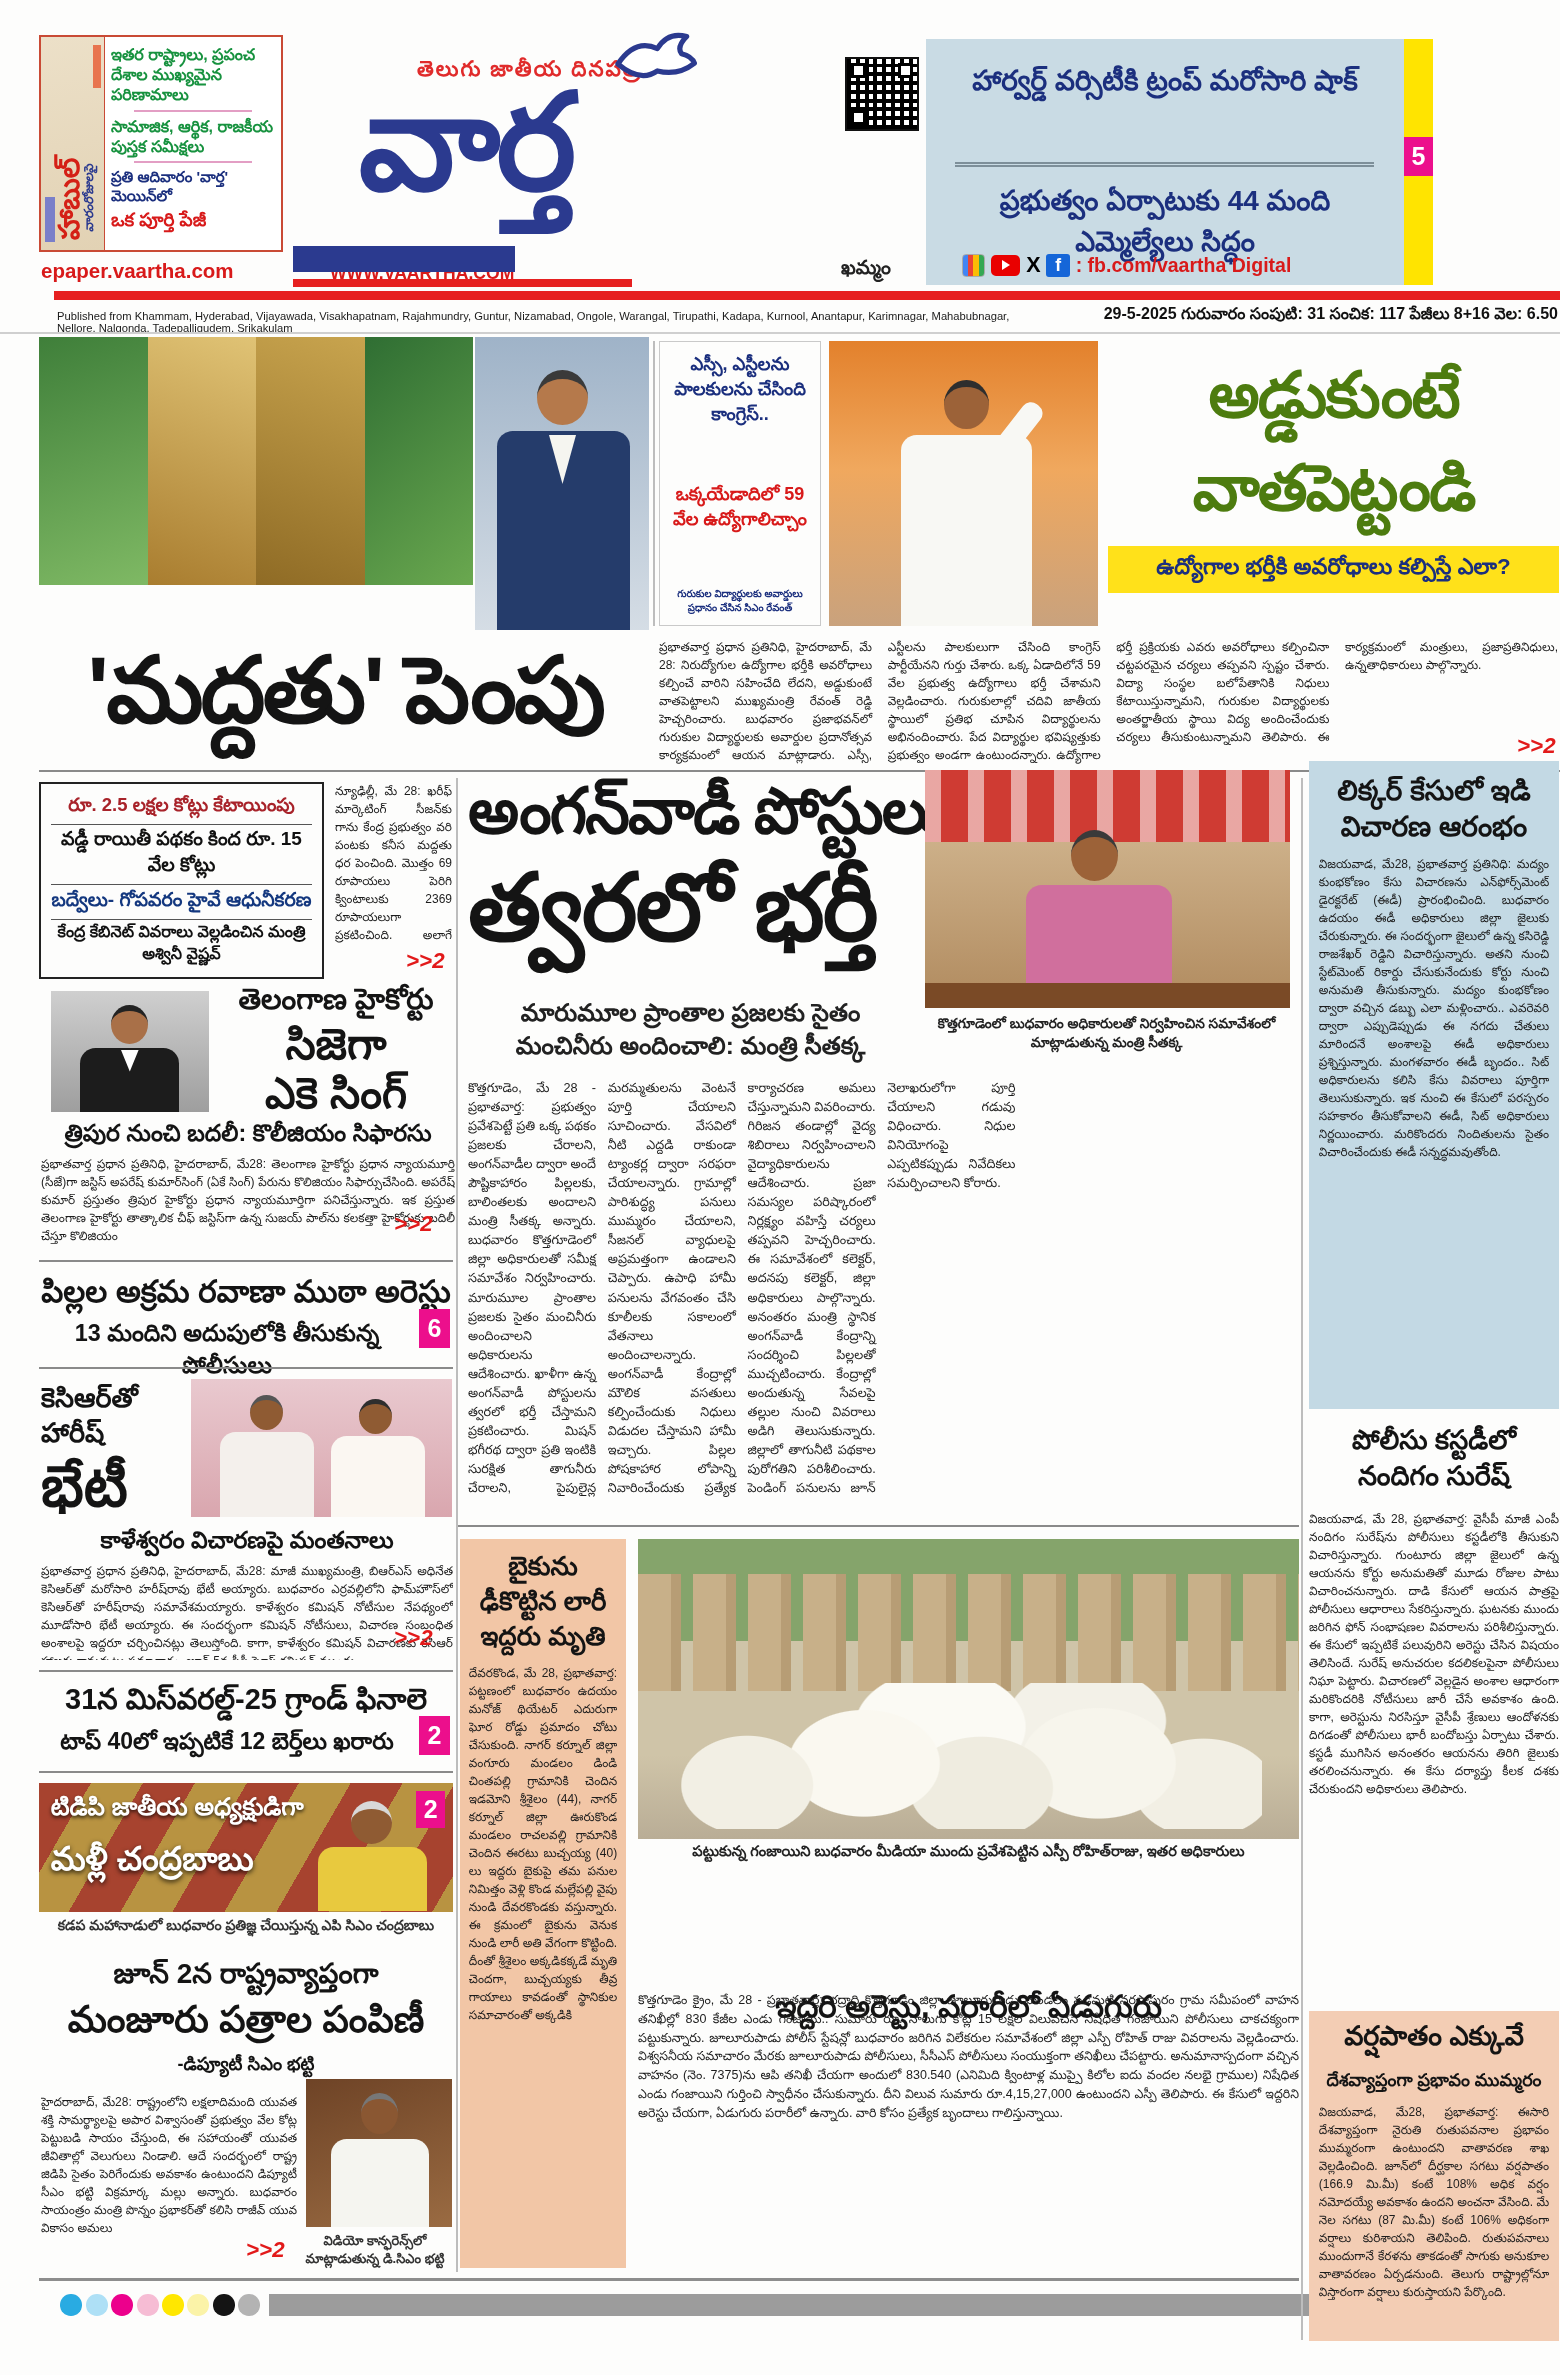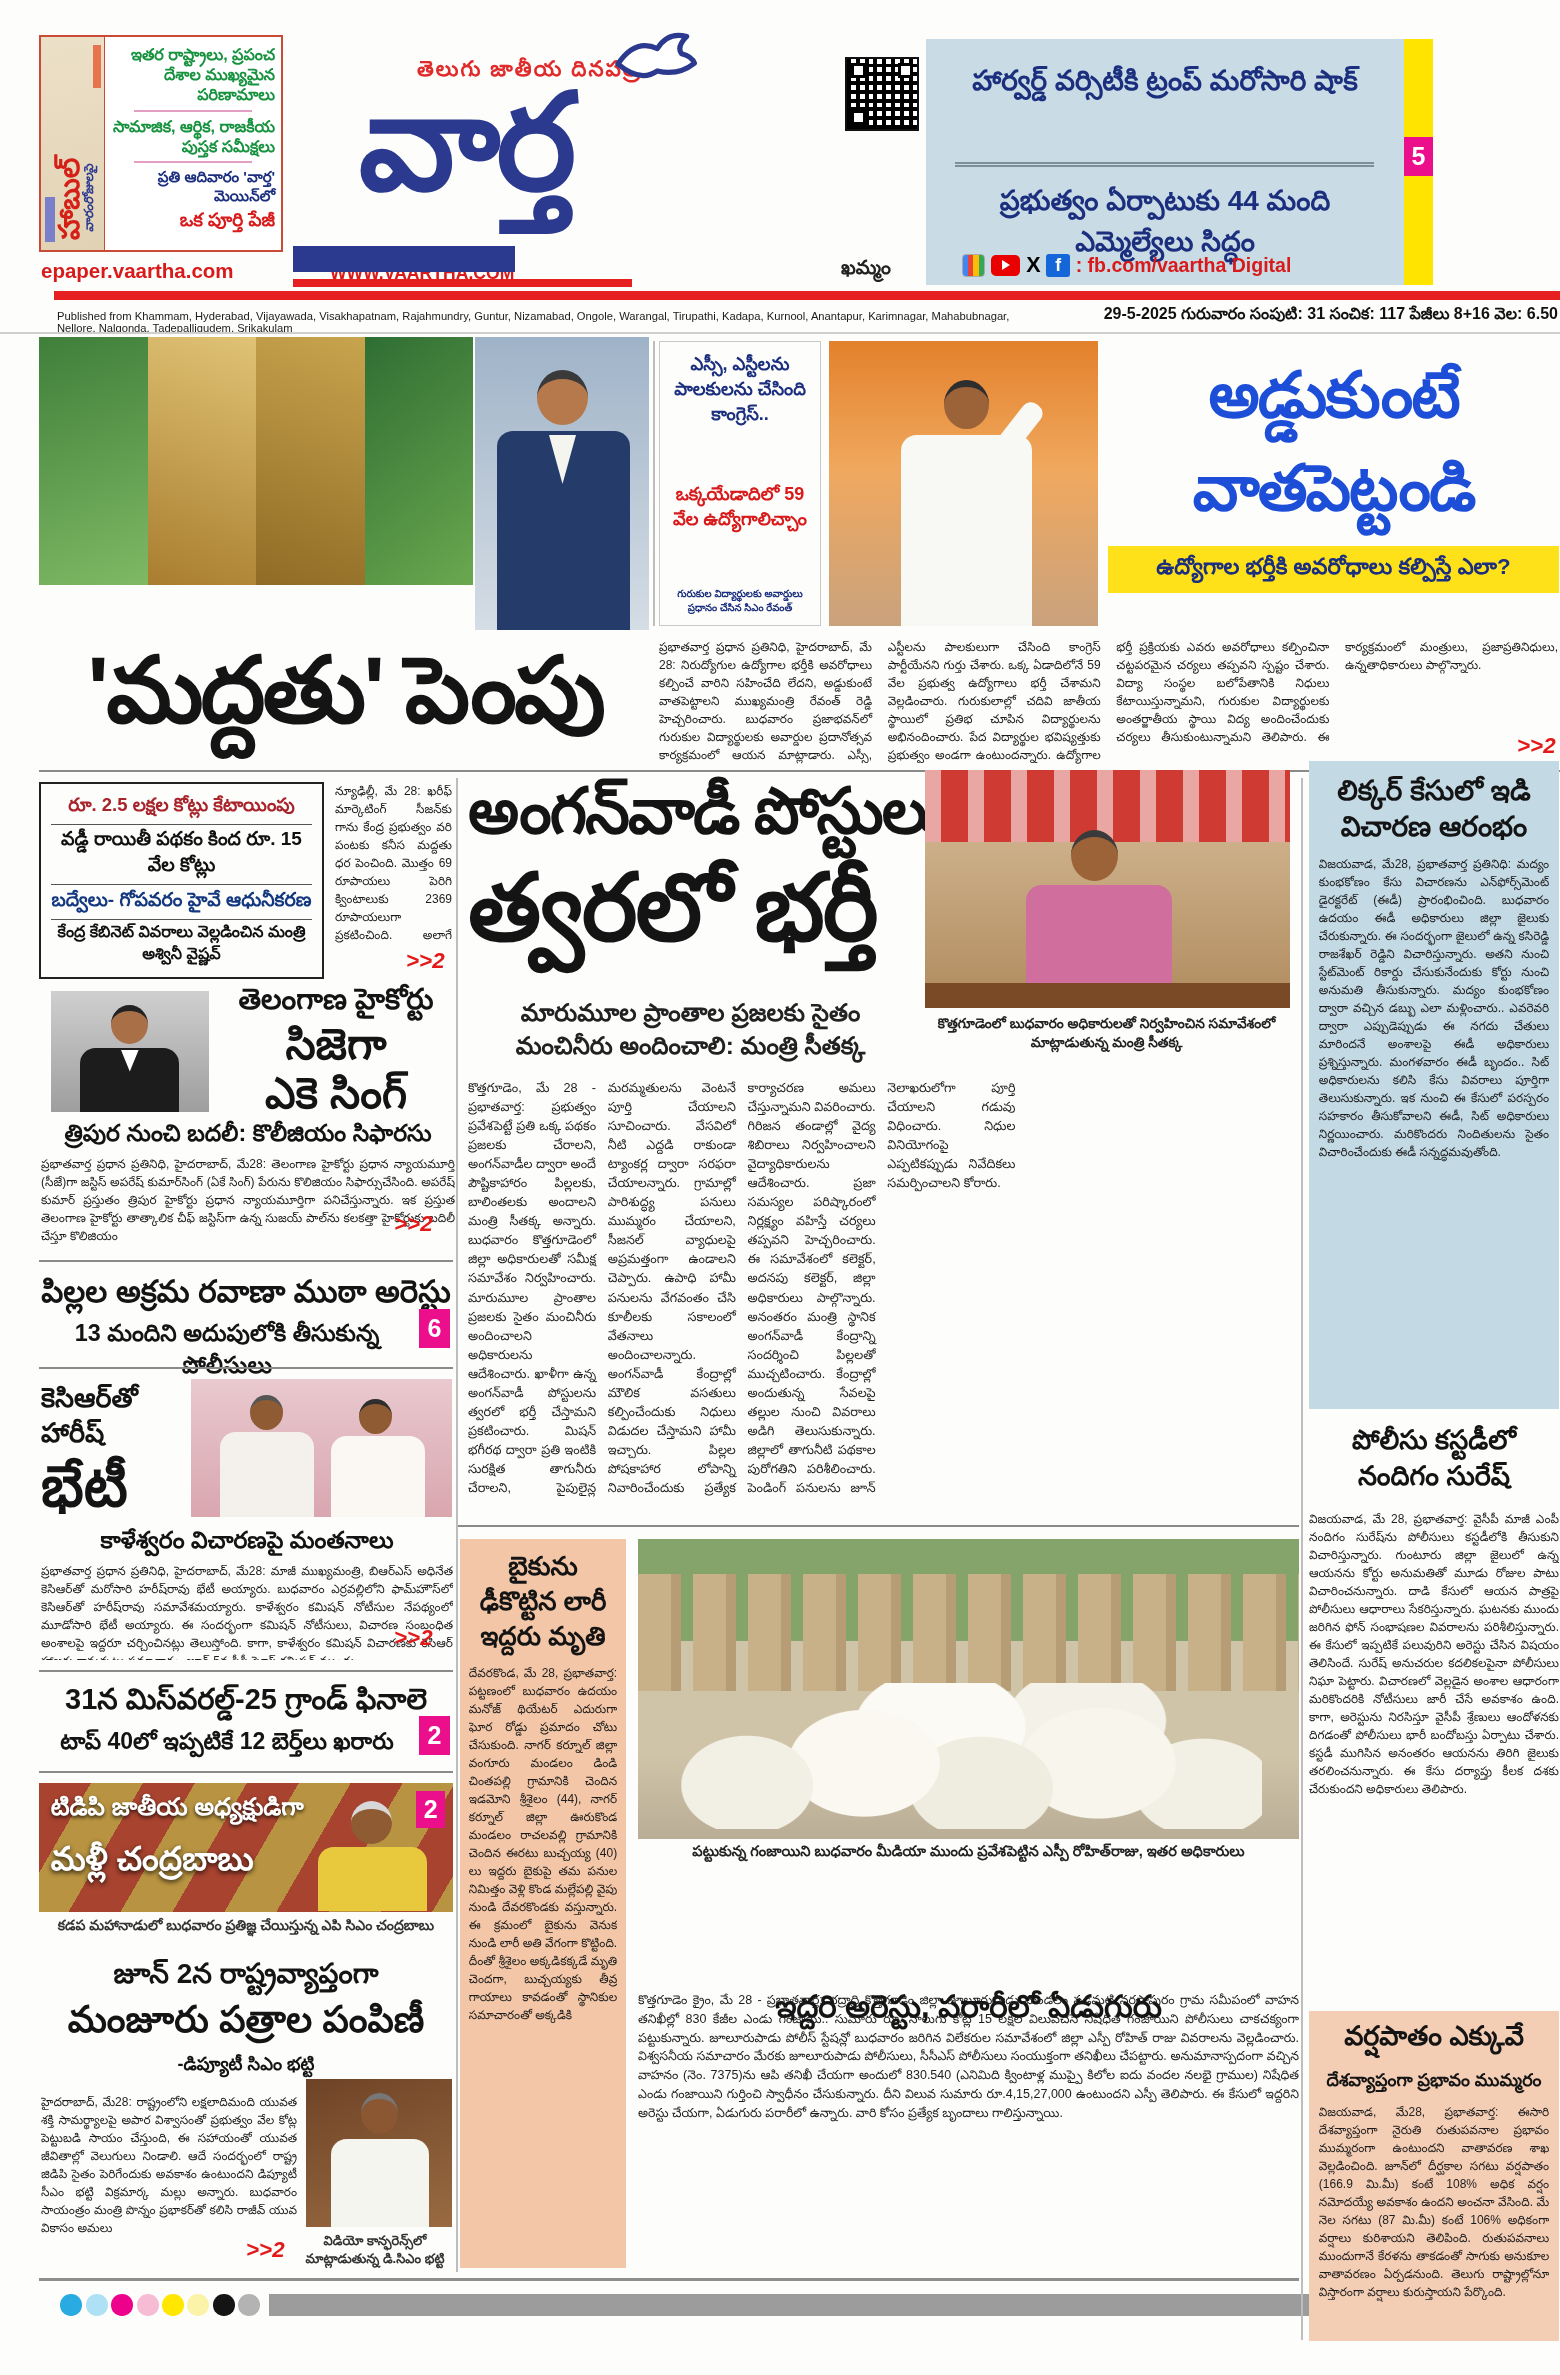--- a/index.html
+++ b/index.html
@@ -31,21 +31,21 @@
 
 <div id="page">
 
   <div class="ab" style="left:39px;top:35px;width:244px;height:217px;border:2px solid #c94a35;display:flex;background:#fff">
     <div style="width:64px;background:linear-gradient(170deg,#ece0c8,#e2d2b4);position:relative;border-right:1.5px solid #c94a35">
       <div class="ab" style="right:2.9px;top:7.8px;width:7.8px;height:43px;background:#e8744f"></div>
       <div class="ab" style="left:3.9px;bottom:7.8px;width:9.8px;height:45px;background:#7a7fc9"></div>
       <div class="ab pre" style="left:7.8px;top:11.7px;writing-mode:vertical-rl;transform:rotate(180deg);font-size:29px;font-weight:800;color:#d42016;height:191px">హాబుల్</div>
       <div class="ab" style="left:39px;top:29px;writing-mode:vertical-rl;transform:rotate(180deg);font-size:12.7px;font-style:italic;font-weight:700;color:#2b3a8f;height:166px">వారంరోజులపై</div>
     </div>
-    <div style="flex:1;padding:7.8px 5.9px;text-align:right">
+    <div style="flex:1;padding:7.8px 5.9px;text-align:left">
       <div class="promo-line green">ఇతర రాష్ట్రాలు, ప్రపంచ దేశాల ముఖ్యమైన పరిణామాలు</div>
       <div class="pdiv"></div>
       <div class="promo-line green">సామాజిక, ఆర్థిక, రాజకీయ పుస్తక సమీక్షలు</div>
       <div class="pdiv"></div>
       <div class="promo-line navy" style="font-size:15px">ప్రతి ఆదివారం 'వార్త' మెయిన్‌లో</div>
       <div class="promo-line red" style="font-size:18.5px;margin-top:2px">ఒక పూర్తి పేజీ</div>
     </div>
   </div>
 
   <div class="ab b red" style="left:41px;top:259px;font-size:20.5px">epaper.vaartha.com</div>
@@ -117,21 +117,21 @@
     <div class="b red" style="font-size:18px;line-height:1.4">ఒక్కయేడాదిలో 59 వేల ఉద్యోగాలిచ్చాం</div>
     <div class="b navy" style="font-size:10px;line-height:1.4">గురుకుల విద్యార్థులకు అవార్డులు ప్రధానం చేసిన సిఎం రేవంత్</div>
   </div>
 
   <div class="photo" style="left:829px;top:341px;width:269px;height:285px;background:linear-gradient(180deg,#e3812c 0%,#f0a85e 45%,#c9a27d 100%)">
     <div class="phead" style="left:115px;top:39px;width:45px;height:49px;background:#9c6238;border-top:7.8px solid #2e2e2e"></div>
     <div class="ptorso" style="left:72px;top:94px;width:131px;height:191px;background:#f8f8f4"></div>
     <div class="ab" style="left:172px;top:55px;width:21.5px;height:84px;background:#f8f8f4;transform:rotate(38deg);border-radius:9.8px"></div>
   </div>
 
-  <div class="ab xb c pre" style="left:1108px;top:349px;width:451px;font-size:64px;line-height:1.45;color:#1d4ed8;letter-spacing:-2px">అడ్డుకుంటే
+  <div class="ab xb c pre" style="left:1108px;top:349px;width:451px;font-size:64px;line-height:1.45;color:#4d7c0f;letter-spacing:-2px">అడ్డుకుంటే
 వాతపెట్టండి</div>
   <div class="ab" style="left:1108px;top:546px;width:451px;height:47px;background:#ffe11a;display:flex;align-items:center;justify-content:center">
     <span class="b navy" style="font-size:22.4px">ఉద్యోగాల భర్తీకి అవరోధాలు కల్పిస్తే ఎలా?</span>
   </div>
   <div class="ab body-txt" style="left:659px;top:638px;width:899px;height:129px;column-count:4;column-gap:15.6px;column-fill:auto">ప్రభాతవార్త ప్రధాన ప్రతినిధి, హైదరాబాద్, మే 28: నిరుద్యోగుల ఉద్యోగాల భర్తీకి అవరోధాలు కల్పించే వారిని సహించేది లేదని, అడ్డుకుంటే వాతపెట్టాలని ముఖ్యమంత్రి రేవంత్ రెడ్డి హెచ్చరించారు. బుధవారం ప్రజాభవన్‌లో గురుకుల విద్యార్థులకు అవార్డుల ప్రదానోత్సవ కార్యక్రమంలో ఆయన మాట్లాడారు. ఎస్సీ, ఎస్టీలను పాలకులుగా చేసింది కాంగ్రెస్ పార్టీయేనని గుర్తు చేశారు. ఒక్క ఏడాదిలోనే 59 వేల ప్రభుత్వ ఉద్యోగాలు భర్తీ చేశామని వెల్లడించారు. గురుకులాల్లో చదివి జాతీయ స్థాయిలో ప్రతిభ చూపిన విద్యార్థులను అభినందించారు. పేద విద్యార్థుల భవిష్యత్తుకు ప్రభుత్వం అండగా ఉంటుందన్నారు. ఉద్యోగాల భర్తీ ప్రక్రియకు ఎవరు అవరోధాలు కల్పించినా చట్టపరమైన చర్యలు తప్పవని స్పష్టం చేశారు. విద్యా సంస్థల బలోపేతానికి నిధులు కేటాయిస్తున్నామని, గురుకుల విద్యార్థులకు అంతర్జాతీయ స్థాయి విద్య అందించేందుకు చర్యలు తీసుకుంటున్నామని తెలిపారు. ఈ కార్యక్రమంలో మంత్రులు, ప్రజాప్రతినిధులు, ఉన్నతాధికారులు పాల్గొన్నారు.</div>
   <span class="ab jump" style="left:1517px;top:733px">&gt;&gt;2</span>
   <div class="ab vrule" style="left:653px;top:341px;width:1.5px;height:285px"></div>
 
   <div class="ab rule" style="left:39px;top:770px;width:1521px;height:2px"></div>
 

